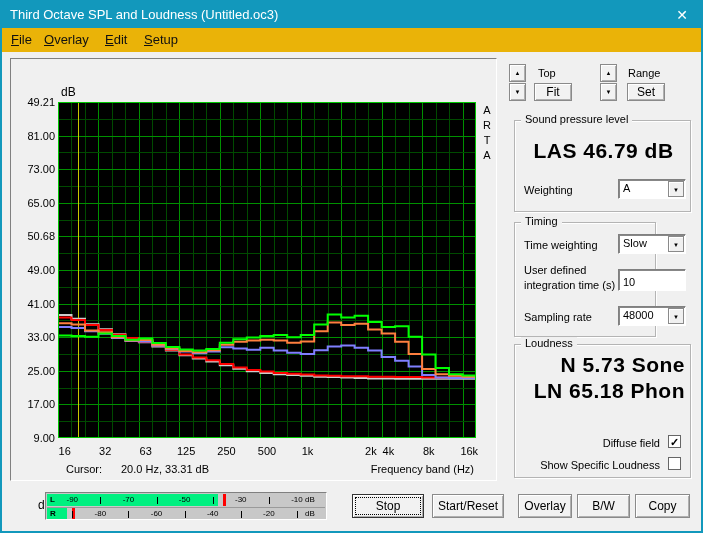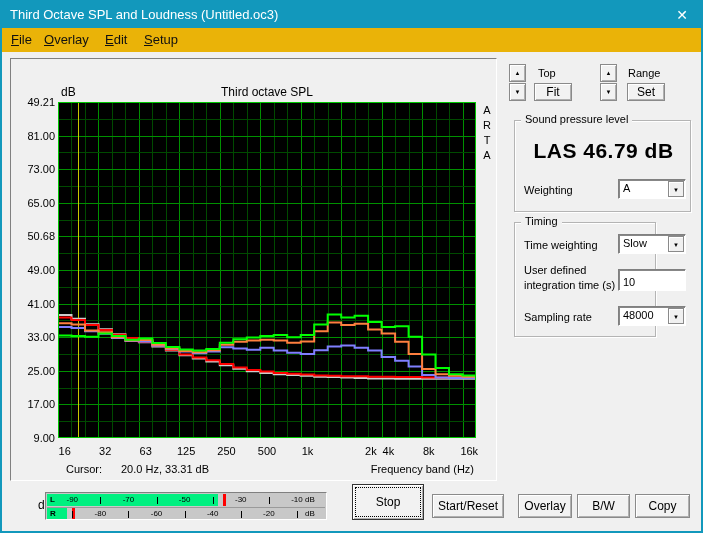--- a/index.html
+++ b/index.html
@@ -73,21 +73,20 @@
     <span class="menu-item" style="left:9px"><u>F</u><span>ile</span></span>
     <span class="menu-item" style="left:42px"><u>O</u><span>verlay</span></span>
     <span class="menu-item" style="left:103px"><u>E</u><span>dit</span></span>
     <span class="menu-item" style="left:142px"><u>S</u><span>etup</span></span>
   </div>
 
   <div class="app-body">
 
     <div class="chart-panel">
       <span class="chart-unit">dB</span>
-      <span class="chart-title">Third octave SPL</span>
       <div id="ylabels">
           <div class="ylab" style="left: 6px; top: 37px;">49.21</div>
           <div class="ylab" style="left: 6px; top: 70.6px;">81.00</div>
           <div class="ylab" style="left: 6px; top: 104.2px;">73.00</div>
           <div class="ylab" style="left: 6px; top: 137.8px;">65.00</div>
           <div class="ylab" style="left: 6px; top: 171.4px;">50.68</div>
           <div class="ylab" style="left: 6px; top: 205px;">49.00</div>
           <div class="ylab" style="left: 6px; top: 238.6px;">41.00</div>
           <div class="ylab" style="left: 6px; top: 272.2px;">33.00</div>
           <div class="ylab" style="left: 6px; top: 305.8px;">25.00</div>
@@ -207,20 +206,29 @@
       <span class="small-label" style="left:9px; top:41px;">User defined</span>
       <span class="small-label" style="left:9px; top:56px;">integration time (s)</span>
       <input class="tfield" style="left: 103px; top: 46px; width: 68px; height: 22px;" value="10">
       <span class="small-label" style="left:9px; top:88px;">Sampling rate</span>
       <div class="combo" style="left:103px; top:83px; width:68px;">
         <span class="combo-val">48000</span>
         <span class="combo-btn"><span>▼</span></span>
       </div>
     </div>
 
+    <div class="group" style="left:512px; top:292px; width:177px; height:134px;">
+      <span class="legend">Loudness</span>
+      <span class="bigval" style="right:5px; top:8px;">N 5.73 Sone</span>
+      <span class="bigval" style="right:5px; top:34px;">LN 65.18 Phon</span>
+      <span class="small-label" style="right:30px; top:92px;">Diffuse field</span>
+      <span class="checkbox" style="right:9px; top:90px;">✓</span>
+      <span class="small-label" style="right:30px; top:114px;">Show Specific Loudness</span>
+      <span class="checkbox" style="right:9px; top:112px;"></span>
+    </div>
 
     <span class="dbfs-label">dBFS</span>
     <div class="meter-panel" id="meter">
         <div class="meter-row" style="top: 1px;">
           <div class="meter-green" style="width: 171.293px; background: rgb(0, 240, 128);"></div>
           <div class="meter-peak" style="left: 175.505px; background: rgb(255, 0, 0);"></div>
           <span class="meter-ch">L</span>
           <span class="meter-lbl" style="left: 25.2727px;">-90</span>
           <span class="meter-lbl" style="left: 81.4343px;">-70</span>
           <span class="meter-lbl" style="left: 137.596px;">-50</span>
@@ -242,19 +250,19 @@
           <span class="meter-lbl" style="left: 221.838px;">-20</span>
           <div class="meter-tick" style="left: 25.2727px;"></div>
           <div class="meter-tick" style="left: 81.4343px;"></div>
           <div class="meter-tick" style="left: 137.596px;"></div>
           <div class="meter-tick" style="left: 193.758px;"></div>
           <div class="meter-tick" style="left: 249.919px;"></div>
           <span class="meter-unit" style="left: 258px;">dB</span>
         </div>
       </div>
 
-    <button class="btn default" style="left:350px; top:432px; width:72px; height:36px;">Stop</button>
+    <button class="btn default" style="left:350px; top:442px; width:72px; height:24px;">Stop</button>
     <button class="btn" style="left:430px; top:442px; width:72px; height:24px;">Start/Reset</button>
     <button class="btn" style="left:516px; top:442px; width:54px; height:24px;">Overlay</button>
     <button class="btn" style="left:575px; top:442px; width:53px; height:24px;">B/W</button>
     <button class="btn" style="left:633px; top:442px; width:55px; height:24px;">Copy</button>
   </div>
 </div>
 
 </body></html>

